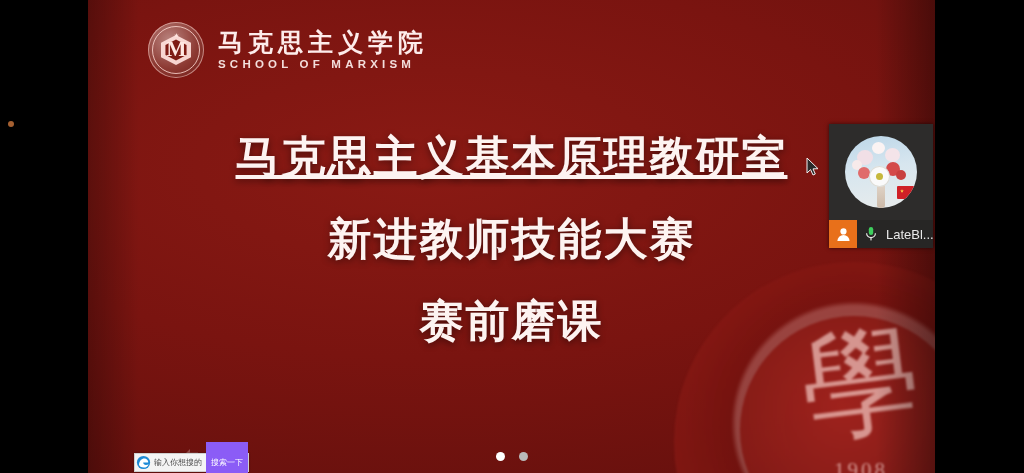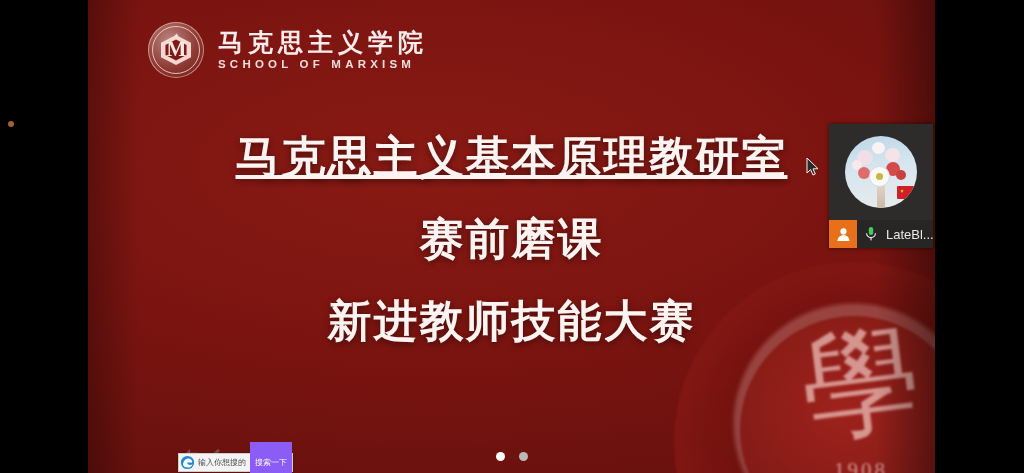--- a/index.html
+++ b/index.html
@@ -118,21 +118,21 @@
   .pager i{display:block;width:9px;height:9px;border-radius:50%;background:#b9b9b9;}
   .pager i.on{background:#ffffff;}
 
   
   .anno{position:absolute;left:96px;bottom:8px;display:flex;gap:8px;align-items:center;
      opacity:.30;z-index:14;}
 
   
   .searchw{position:absolute;left:134px;top:453px;width:113px;height:17px;
      background:#f4f4f4;border:1px solid #cfcfcf;display:flex;align-items:center;z-index:20;
-     box-shadow:0 0 2px rgba(0,0,0,.35);margin-left:44px;}
+     box-shadow:0 0 2px rgba(0,0,0,.35);}
   .edge-ico{width:15px;height:15px;margin-left:1px;flex:0 0 auto;}
   .sq{flex:1;font-size:8px;color:#4a4a4a;margin-left:3px;white-space:nowrap;overflow:hidden;
      font-family:"DejaVu Sans",sans-serif;}
   .sbtn{background:#8b5cf6;color:#fff;font-size:8px;height:100%;display:flex;align-items:center;
      padding:12px 5px;white-space:nowrap;font-family:"DejaVu Sans",sans-serif;}
 </style>
 </head>
 <body>
 
 <div id="screen">
@@ -157,22 +157,22 @@
         <div class="mletter">M</div>
       </div>
       <div class="logo-text">
         <div class="logo-cn">马克思主义学院</div>
         <div class="logo-en">SCHOOL OF MARXISM</div>
       </div>
     </div>
 
     <div class="title-block">
       <div class="title-line t1">马克思主义基本原理教研室</div>
+      <div class="title-line t2">新进教师技能大赛</div>
       <div class="title-line t3">赛前磨课</div>
-      <div class="title-line t2">新进教师技能大赛</div>
     </div>
 
     <div class="pager">
       <i class="on"></i>
       <i></i>
     </div>
 
     <div class="anno">
       <span>
         <svg width="15" height="13" viewBox="0 0 15 13">

